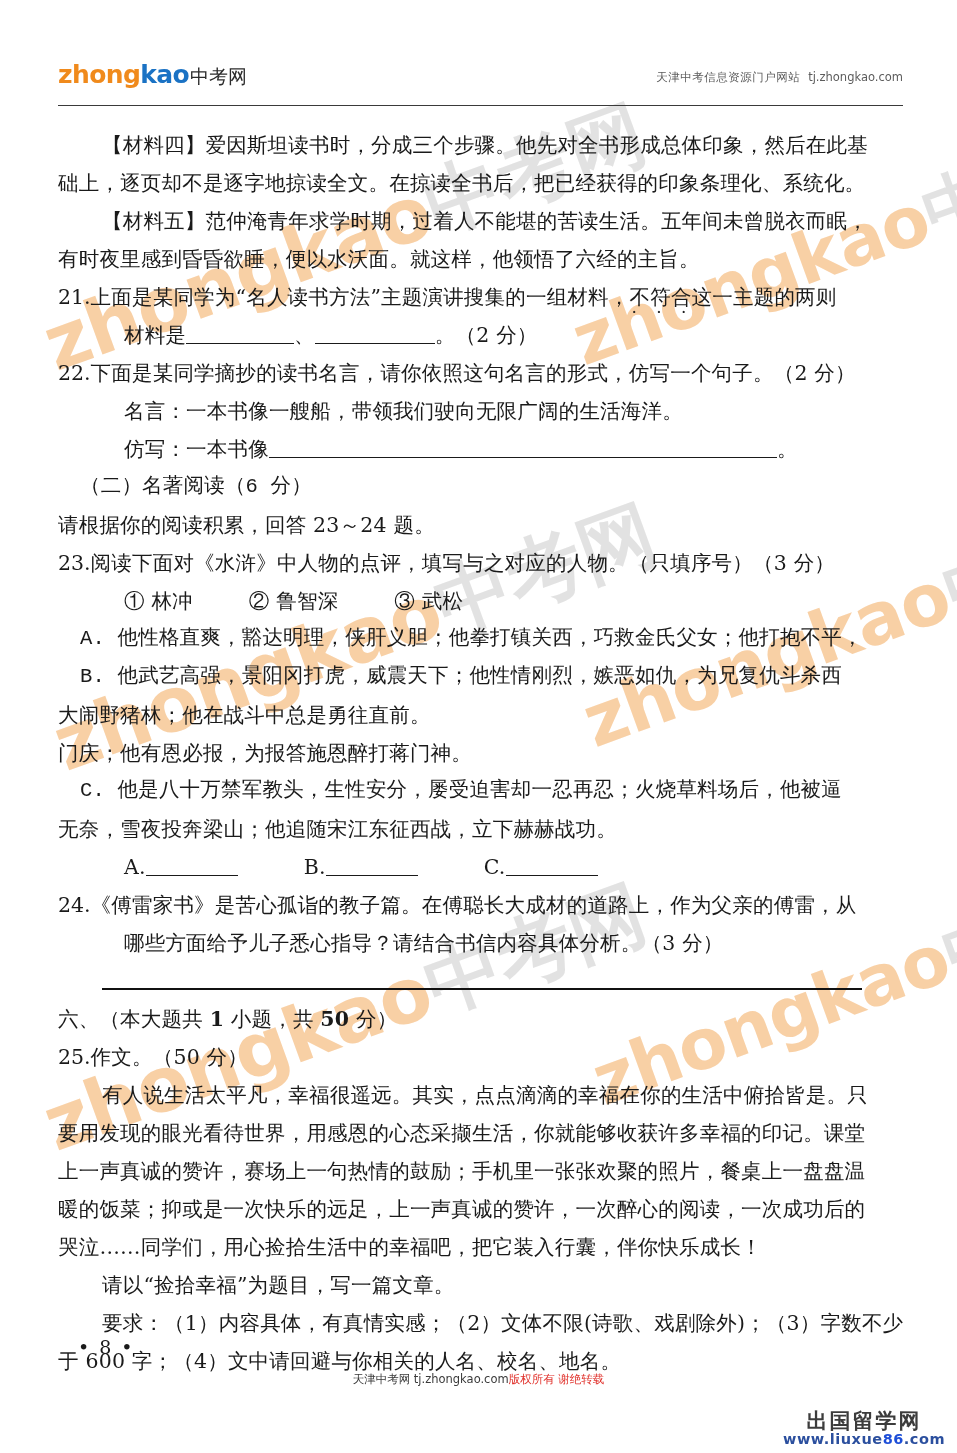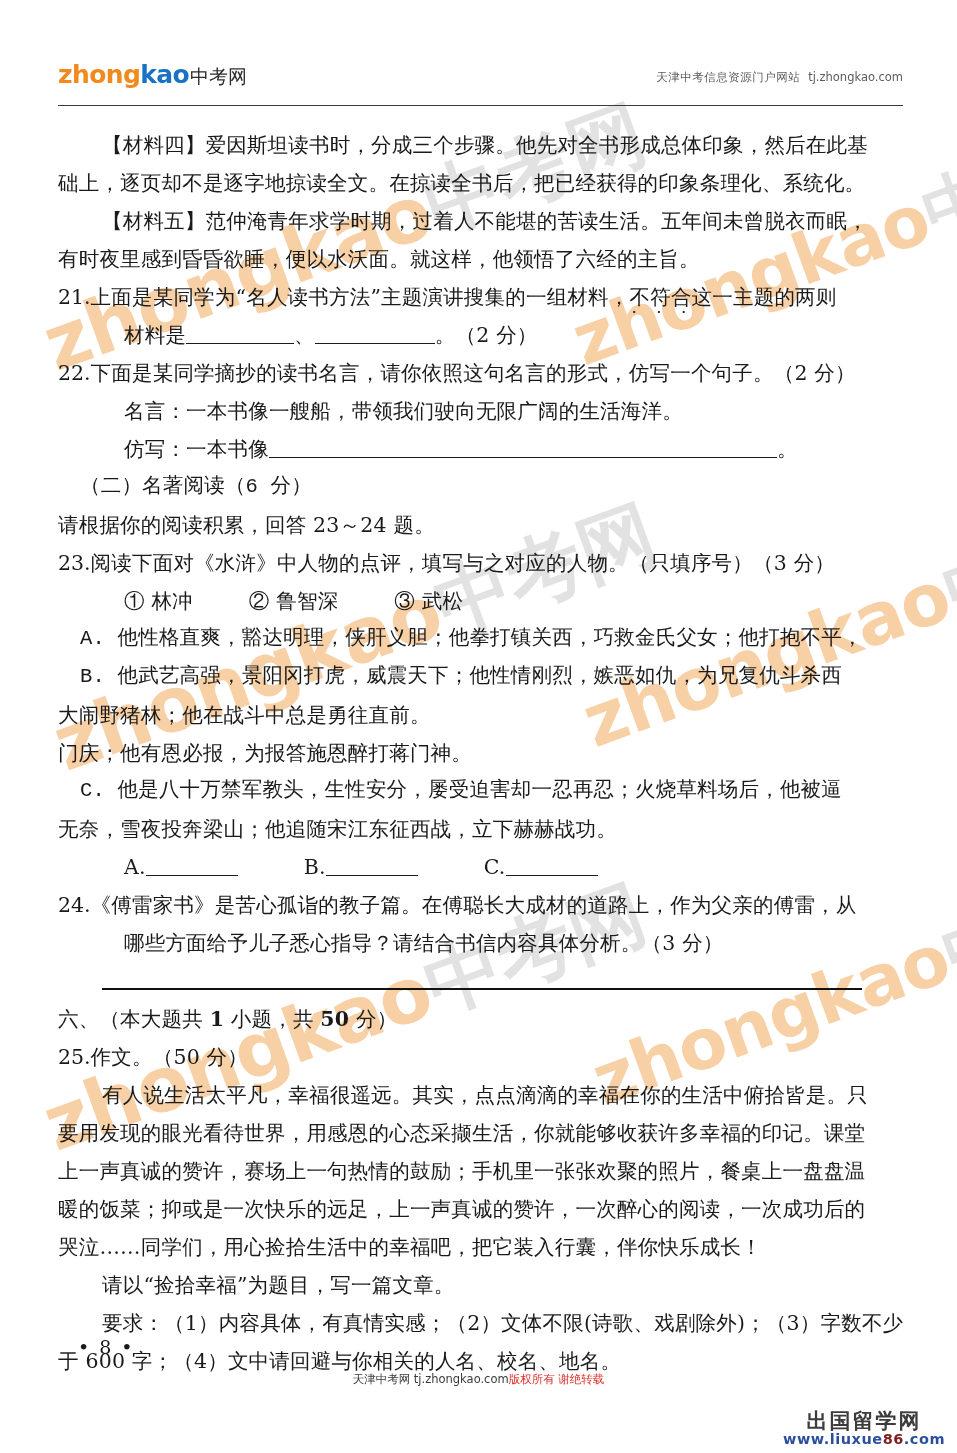--- a/index.html
+++ b/index.html
@@ -198,21 +198,21 @@
     color: #3c3c3c;
     letter-spacing: 2px;
   }
   .corner-wm .cw-en {
     font-family: "DejaVu Sans", "Liberation Sans", sans-serif;
     font-size: 14.5px;
     font-weight: 700;
     color: #2b4f9e;
     letter-spacing: 0.5px;
   }
-  .corner-wm .cw-en .hi { color: #7f1d1d; }
+  .corner-wm .cw-en .hi { color: #1d4ed8; }
 </style>
 </head>
 <body>
 
 <div class="page">
 
   <div class="wm-layer">
     <div class="wm" style="left:30px;  top:300px;  font-size:76px;">
       <span class="wm-en">zhong</span><span class="wm-en k">ka</span><span class="wm-en k">o</span><span class="wm-cn">中考网</span>
     </div>

